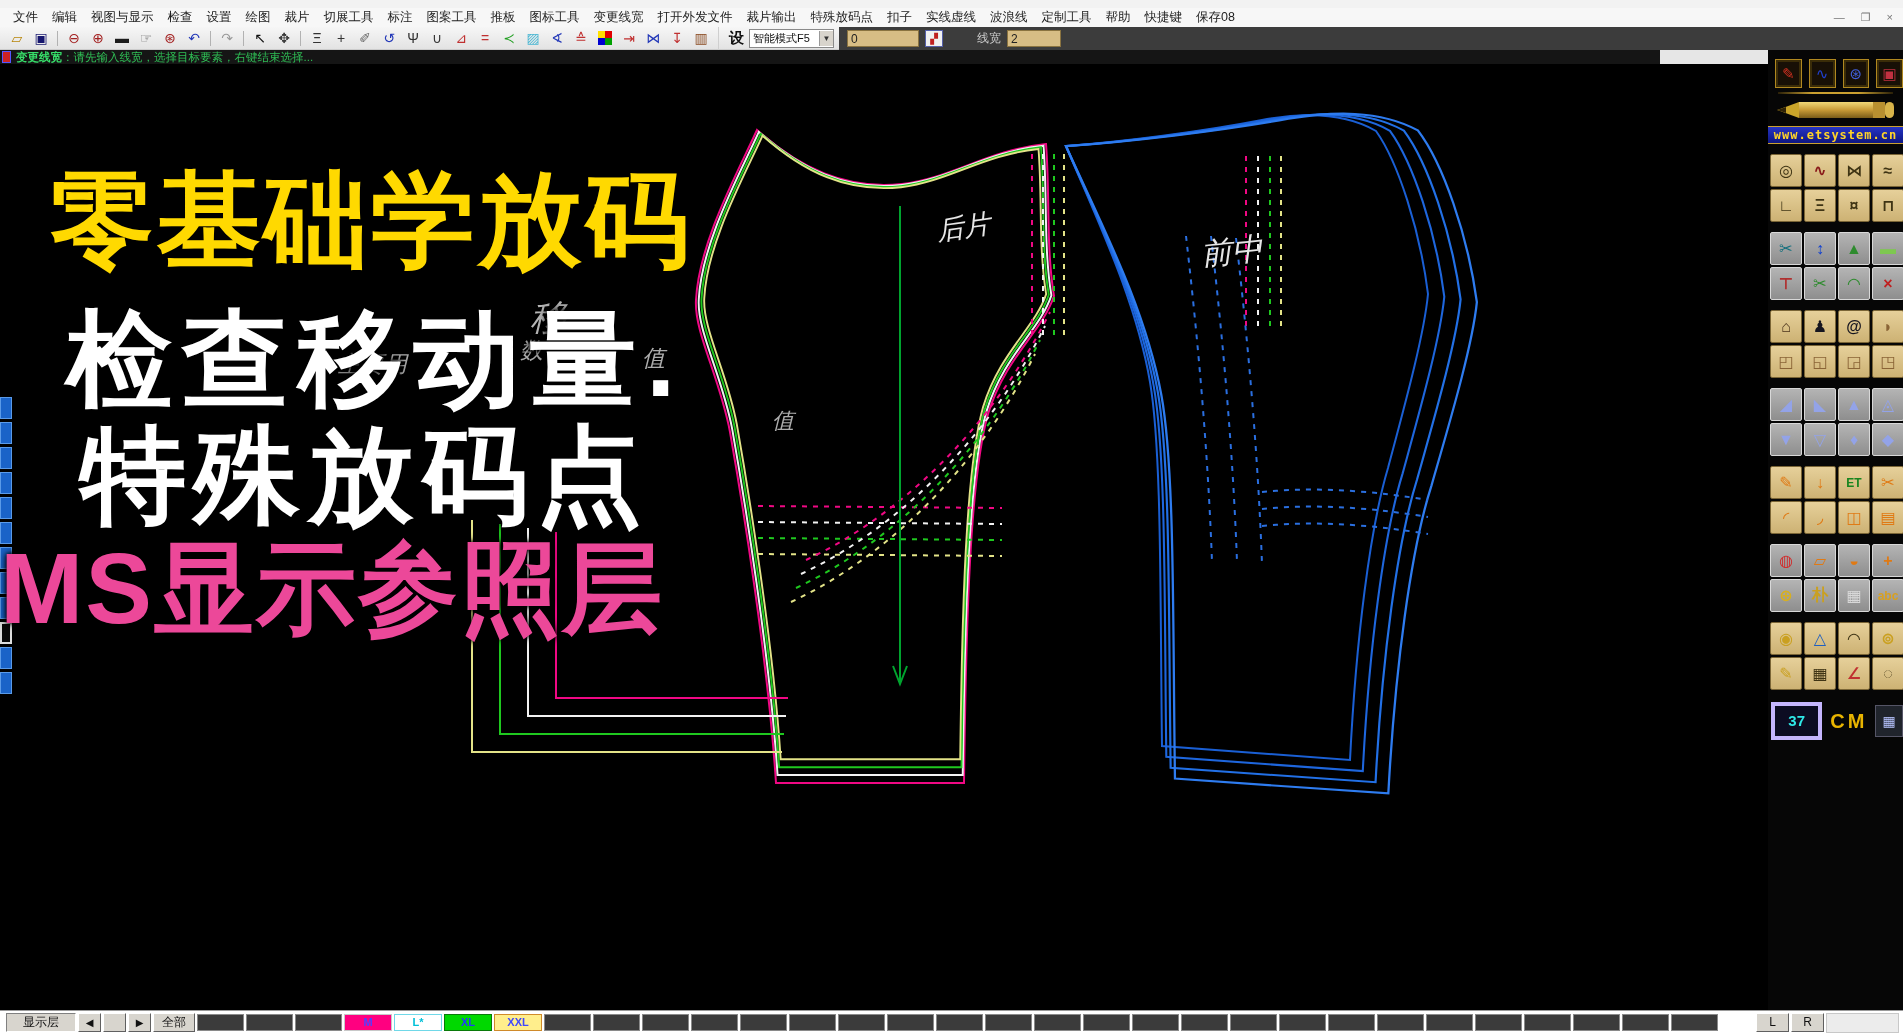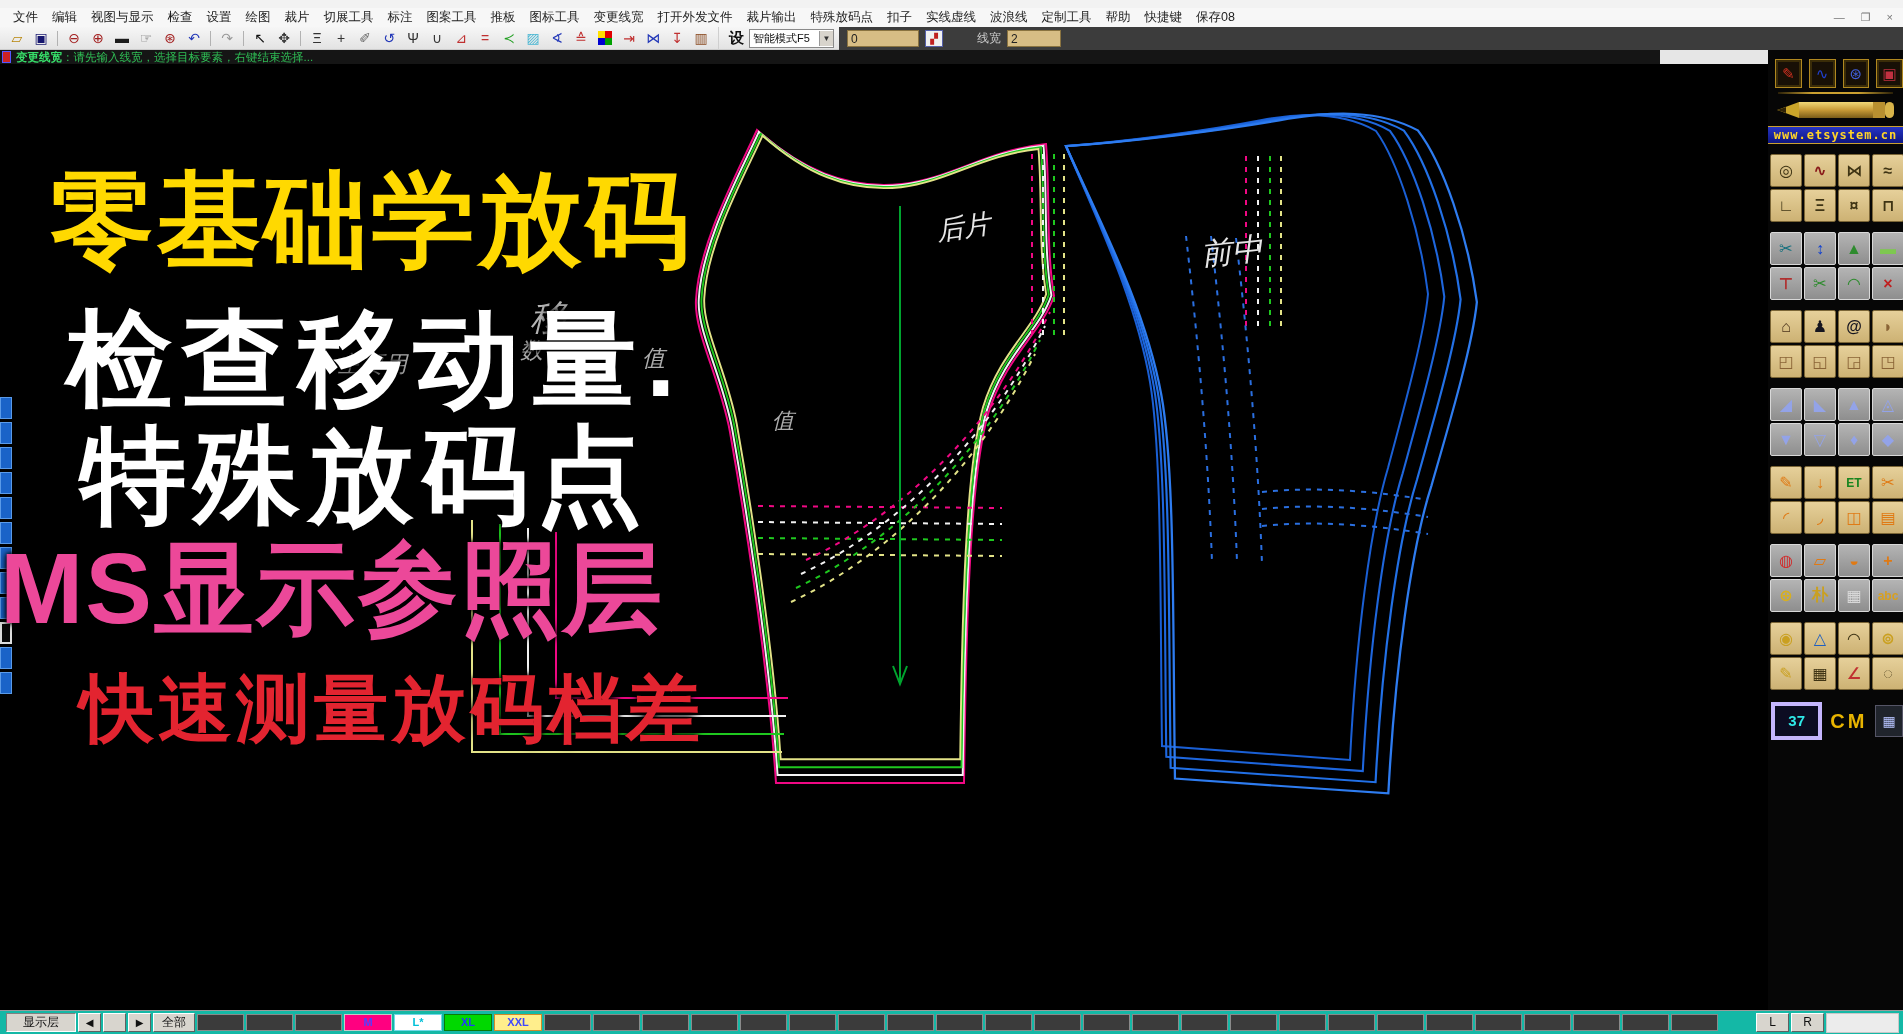--- a/index.html
+++ b/index.html
@@ -65,21 +65,21 @@
             font-size:16px;font-weight:bold;border-radius:2px;cursor:pointer;box-sizing:border-box;}
   .tool-btn.tan{background:linear-gradient(#e6d09a,#cdb274);border:1px solid #7a6536;}
   .tool-btn.grayb{background:linear-gradient(#b4b4b4,#8e8e8e);border:1px solid #d8d8d8;}
   .unit-panel{display:flex;align-items:center;gap:8px;margin-top:12px;padding-left:3px;}
   .unit-val{width:44px;height:30px;background:#0c0c22;border:4px solid #c4b5fd;color:#2fe8e8;font-weight:bold;
             font-size:15px;text-align:center;line-height:30px;}
   .unit-cm{color:#e8b400;font-weight:bold;font-size:20px;letter-spacing:3px;}
   .calc{width:26px;height:30px;background:#20242c;border:1px solid #556;color:#b8c4ff;text-align:center;line-height:30px;font-size:14px;cursor:pointer;}
 
   
-  .statusbar{position:absolute;left:0;top:1010px;width:100%;height:24px;background:#14b8a6;border-top:1px solid #9a9a9a;
+  .statusbar{position:absolute;left:0;top:1010px;width:100%;height:24px;background:#ffffff;border-top:1px solid #9a9a9a;
              display:flex;align-items:center;padding-left:6px;gap:2px;font-size:12px;box-sizing:border-box;color:#111;}
   .sunken{border:1px solid;border-color:#808080 #fff #fff #808080;height:17px;line-height:17px;padding:0 16px;background:#d8d5ce;}
   .sb-btn{border:1px solid;border-color:#fff #606060 #606060 #fff;background:#d8d5ce;height:17px;min-width:15px;
           text-align:center;line-height:17px;padding:0 3px;cursor:pointer;font-size:10px;}
   .sb-btn.txt{font-size:12px;padding:0 8px;}
   .cell{width:45px;height:15px;background:#3b3b3b;border:1px solid #8a8a8a;flex:none;}
   .size-btn{width:46px;height:15px;font-size:11px;font-weight:bold;text-align:center;line-height:15px;flex:none;
             border:1px solid;cursor:pointer;}
   .lr-gap{margin-left:36px;}
   .status-fill{flex:1;height:18px;background:#ececec;border:1px solid #c8c8c8;margin-right:4px;}
@@ -257,21 +257,20 @@
       <div class="strip-cell sel"></div>
       <div class="strip-cell"></div>
       <div class="strip-cell"></div>
     </div>
 
   
   <div class="overlay-line ov2" style="color: rgb(255, 255, 255);">检查移动量.</div>
   <div class="overlay-line ov1" style="color: rgb(255, 217, 0);">零基础学放码</div>
   <div class="overlay-line ov3" style="color: rgb(255, 255, 255);">特殊放码点</div>
   <div class="overlay-line ov4" style="color: #ec4899;">MS显示参照层</div>
-  <div class="overlay-line ov5" style="color: rgb(227, 36, 48);">快速测量放码档差</div>
 </div>
 
 <div class="sidebar">
   <div class="sb-top">
       <div class="sb-top-btn" style="color: rgb(208, 48, 32);">✎</div>
       <div class="sb-top-btn" style="color: rgb(32, 64, 208);">∿</div>
       <div class="sb-top-btn" style="color: rgb(64, 96, 224);">⊛</div>
       <div class="sb-top-btn" style="color: rgb(192, 48, 64);">▣</div>
     </div>
   <div class="sb-underline"></div>

